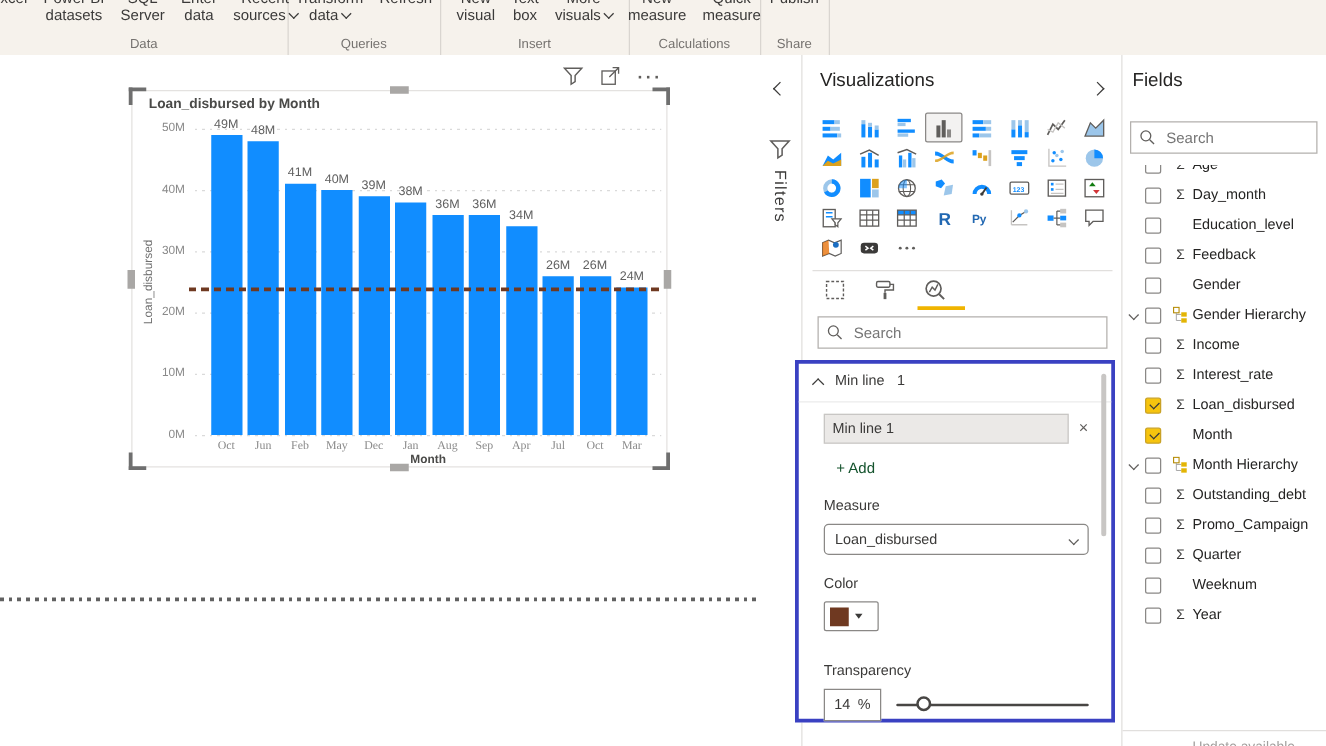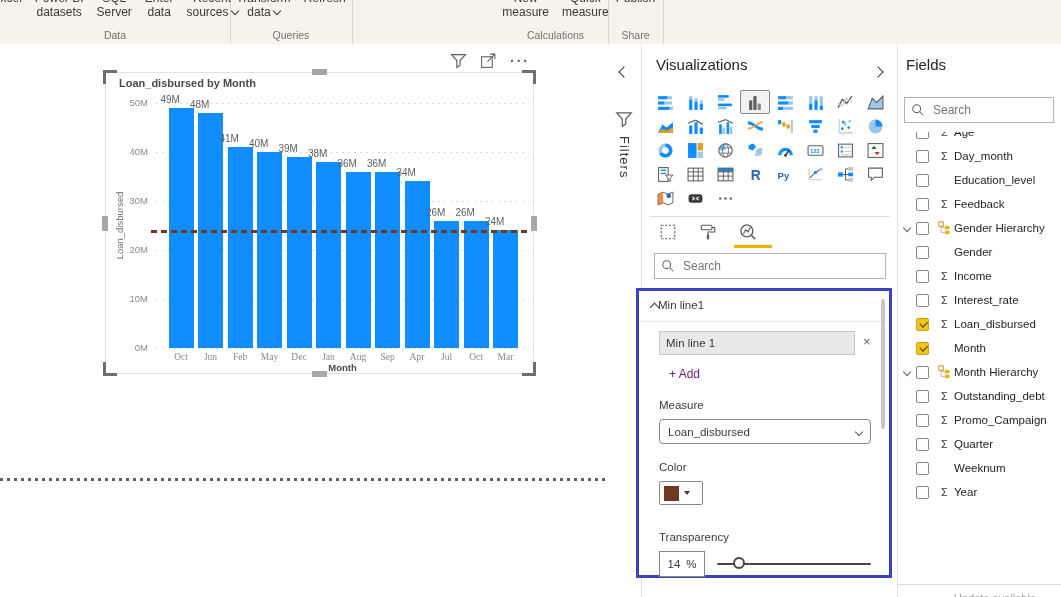--- a/index.html
+++ b/index.html
@@ -22,21 +22,21 @@
   #page-edge{position:absolute;left:0;top:434px;width:608px;height:3px;
              background:repeating-linear-gradient(90deg,#616161 0 3px,transparent 3px 7px);}
   #visual{position:absolute;left:105px;top:28px;width:427px;height:300px;background:#fff;
           border:1px solid #e4e2e0;}
   #chart-title{position:absolute;left:13px;top:4px;font-size:11px;font-weight:700;color:#4a4a48;}
   #plot{position:absolute;left:0;top:0;right:0;bottom:0;}
   .gl{position:absolute;height:1px;background:repeating-linear-gradient(90deg,#dadada 0 2px,transparent 2px 6px);}
   .yt{position:absolute;left:0;width:42px;text-align:right;font-size:9.5px;color:#8a8a8a;}
   .xt{position:absolute;top:279px;width:41px;text-align:center;font-size:9.5px;color:#8a8a8a;font-family:Liberation Serif, serif;}
   .bar{position:absolute;}
-  .dl{position:absolute;width:41px;text-align:left;font-size:10px;color:#606060;}
+  .dl{position:absolute;width:41px;text-align:center;font-size:10px;color:#606060;}
   .minline{position:absolute;left:45px;width:379px;height:3px;
            background:repeating-linear-gradient(90deg,#6F3921 0 6px,transparent 6px 10px);}
   #ylab{position:absolute;left:-27px;top:147px;width:80px;text-align:center;font-size:9.5px;color:#707070;
         transform:rotate(-90deg);}
   #xlab{position:absolute;left:50px;top:289px;width:373px;text-align:center;font-size:9.5px;font-weight:700;color:#4a4a48;}
   .cbr{position:absolute;width:11px;height:11px;}
   .cbr.tl{left:-3px;top:-3px;border-left:3px solid #6f6f6f;border-top:3px solid #6f6f6f;}
   .cbr.tr{right:-3px;top:-3px;border-right:3px solid #6f6f6f;border-top:3px solid #6f6f6f;}
   .cbr.bl{left:-3px;bottom:-3px;border-left:3px solid #6f6f6f;border-bottom:3px solid #6f6f6f;}
   .cbr.br{right:-3px;bottom:-3px;border-right:3px solid #6f6f6f;border-bottom:3px solid #6f6f6f;}
@@ -66,21 +66,21 @@
   .viz-tab{width:20px;height:20px;display:flex;align-items:center;justify-content:center;}
   #tab-underline{position:absolute;left:92px;top:201px;width:38px;height:3px;background:#F0B400;}
   .searchbox{position:absolute;height:26px;background:#fff;border:1px solid #b3b0ad;
              display:flex;align-items:center;padding:0 6px;gap:6px;box-sizing:border-box;}
   .searchbox input{border:none;outline:none;flex:1;font-size:12px;color:#605e5c;background:transparent;
                    font-family:"Liberation Sans","DejaVu Sans",sans-serif;}
   #viz-search{left:12px;top:209px;width:232px;}
   
   #analytics-box{position:absolute;left:636px;top:288px;width:256px;height:290px;background:#fff;
                  border:3px solid #3A41C2;box-sizing:border-box;}
-  #an-header{position:absolute;left:12px;top:8px;font-size:11.5px;color:#3b3a39;display:flex;align-items:center;}
+  #an-header{position:absolute;left:12px;top:8px;font-size:11.5px;color:#3b3a39;display:flex;gap:10px;align-items:center;}
   .chev-up{display:inline-block;width:6px;height:6px;border-right:1.2px solid #3b3a39;
            border-bottom:1.2px solid #3b3a39;transform:rotate(225deg);margin-top:4px;}
   #an-headerline{position:absolute;left:0px;top:30px;width:100%;border-top:1px solid #ececec;}
   #an-scroll{position:absolute;right:4px;top:8px;width:4px;height:130px;background:#c8c6c4;border-radius:2px;}
   #an-name{position:absolute;left:20px;top:40px;width:196px;height:24px;background:#ebe9e7;
            border:1px solid #c8c6c4;font-size:11.5px;color:#3b3a39;padding:0 6px;box-sizing:border-box;
            font-family:"Liberation Sans","DejaVu Sans",sans-serif;}
   #an-close{position:absolute;left:224px;top:43px;font-size:13px;color:#605e5c;}
   #an-add{position:absolute;left:30px;top:76px;font-size:12px;color:#3A79C2;}
   .an-label{position:absolute;left:20px;font-size:11.5px;color:#3b3a39;}
@@ -134,20 +134,28 @@
           <div class="rib-item"><span>Recent</span><br><span>sources<span class="chev"></span></span></div>
         </div>
           <div class="rib-group-label">Data</div>
         </div>
       <div class="rib-group" style="left:230px;width:122px">
           <div class="rib-items">
           <div class="rib-item"><span>Transform</span><br><span>data<span class="chev"></span></span></div>
           <div class="rib-item"><span>Refresh</span><br><span></span></div>
         </div>
           <div class="rib-group-label">Queries</div>
+        </div>
+      <div class="rib-group" style="left:352px;width:151px">
+          <div class="rib-items">
+          <div class="rib-item"><span>New</span><br><span>visual</span></div>
+          <div class="rib-item"><span>Text</span><br><span>box</span></div>
+          <div class="rib-item"><span>More</span><br><span>visuals<span class="chev"></span></span></div>
+        </div>
+          <div class="rib-group-label">Insert</div>
         </div>
       <div class="rib-group" style="left:503px;width:105px">
           <div class="rib-items">
           <div class="rib-item"><span>New</span><br><span>measure</span></div>
           <div class="rib-item"><span>Quick</span><br><span>measure</span></div>
         </div>
           <div class="rib-group-label">Calculations</div>
         </div>
       <div class="rib-group" style="left:608px;width:55px">
           <div class="rib-items">
@@ -550,21 +558,21 @@
   <div id="analytics-box" style="border-color: rgb(58, 65, 194);">
     <div id="an-header">
       <span class="chev-up"></span>
       <span>Min line</span>
       <span>1</span>
     </div>
     <div id="an-headerline"></div>
     <div id="an-scroll"></div>
     <input id="an-name" value="Min line 1" style="">
     <span id="an-close">×</span>
-    <span id="an-add" style="color: #701a75;">+ Add</span>
+    <span id="an-add" style="color: #14532d;">+ Add</span>
     <div class="an-label" style="top:108px;">Measure</div>
     <div id="an-dd">
       <span id="an-measure-wrap">Loan_disbursed</span>
       <span class="chev"></span>
     </div>
     <div class="an-label" style="top:170px;text-align:center;">Color</div>
     <div id="an-color-box">
       <span id="an-swatch" style="background: rgb(111, 57, 33);"></span>
       <span class="caret-dn"></span>
     </div>
@@ -606,45 +614,45 @@
           <span class="f-chev"></span>
           <span class="f-chk"></span>
           <span class="f-ico"></span>
           <span>Education_level</span>
         </div>
         <div class="f-row">
           <span class="f-chev"></span>
           <span class="f-chk"></span>
           <span class="f-ico">Σ</span>
           <span>Feedback</span>
+        </div>
+        <div class="f-row">
+          <span class="f-chev"></span>
+          <span class="f-chk"></span>
+          <span class="f-ico"></span>
+          <span>Gender</span>
         </div>
         <div class="f-row">
           <span class="f-chev">
             <span class="chev" style="margin:0;border-color:#605e5c;"></span>
           </span>
           <span class="f-chk"></span>
           <span class="f-ico">
             <svg width="14" height="14" viewBox="0 0 16 16">
               <rect x="1" y="1" width="5" height="5" fill="none" stroke="#B58A00"></rect>
               <path d="M3.5,6 V13 H8 M3.5,7.5 H8" stroke="#9a9a9a" fill="none" stroke-width=".8"></path>
               <rect x="8" y="5.5" width="5" height="4" fill="#E3B505"></rect>
               <rect x="8" y="11" width="5" height="4" fill="#E3B505"></rect>
             </svg>
           </span>
           <span>Gender Hierarchy</span>
         </div>
         <div class="f-row">
           <span class="f-chev"></span>
           <span class="f-chk"></span>
-          <span class="f-ico"></span>
-          <span>Gender</span>
-        </div>
-        <div class="f-row">
-          <span class="f-chev"></span>
-          <span class="f-chk"></span>
           <span class="f-ico">Σ</span>
           <span>Income</span>
         </div>
         <div class="f-row">
           <span class="f-chev"></span>
           <span class="f-chk"></span>
           <span class="f-ico">Σ</span>
           <span>Interest_rate</span>
         </div>
         <div class="f-row">

